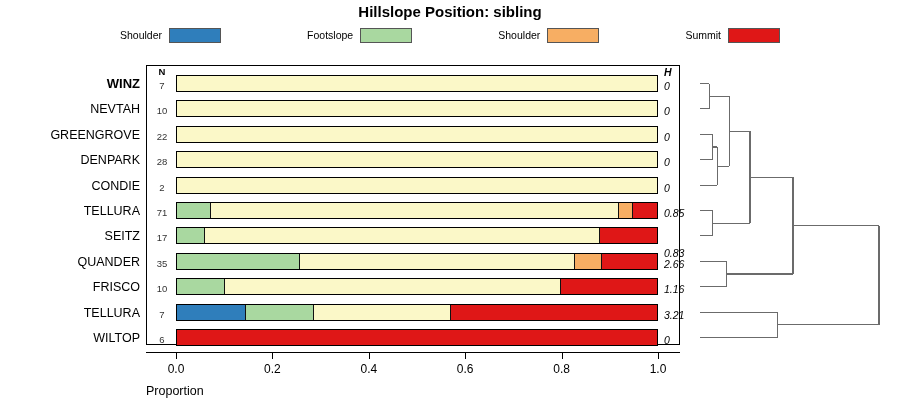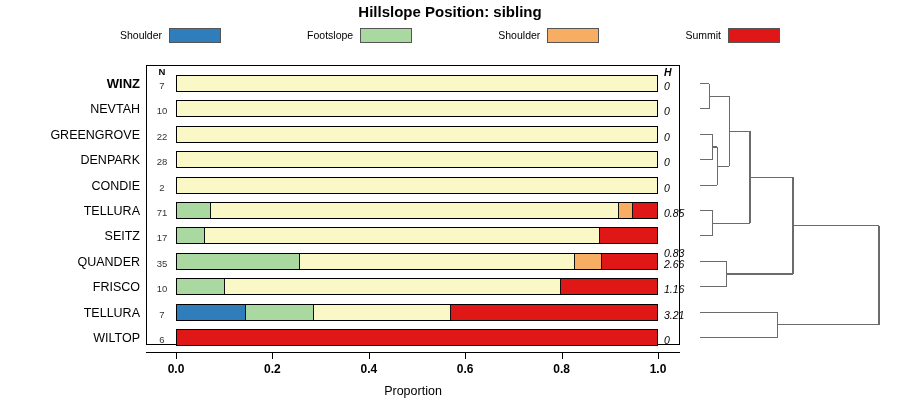--- a/index.html
+++ b/index.html
@@ -35,24 +35,23 @@
     position:absolute;left:146px;top:65px;width:534px;height:280px;
     border:1px solid #000;box-sizing:border-box;background:#fff;
   }
   .axis-line{
     position:absolute;left:146px;top:352px;width:534px;height:1px;background:#000;
   }
   .tick{position:absolute;width:1px;height:7px;background:#000;top:352px;}
   .tick-label{
     position:absolute;top:362px;font-size:12px;text-align:center;width:40px;
     margin-left:-20px;
-    font-weight:bold;
   }
   .axis-title{
-    position:absolute;left:146px;top:384px;width:534px;text-align:center;font-size:12.5px;
+    position:absolute;left:146px;top:384px;width:534px;text-align:left;font-size:12.5px;
   }
   .taxon-label{
     position:absolute;right:0;width:140px;text-align:right;font-size:12.5px;
     line-height:12px;top:0;padding-right:6px;box-sizing:border-box;color:#000;
   }
   .taxon-label.bold{font-weight:bold;font-size:13px;}
   .n-value{
     position:absolute;left:150px;width:24px;text-align:center;font-size:9.5px;color:#333;
   }
   .n-header{

